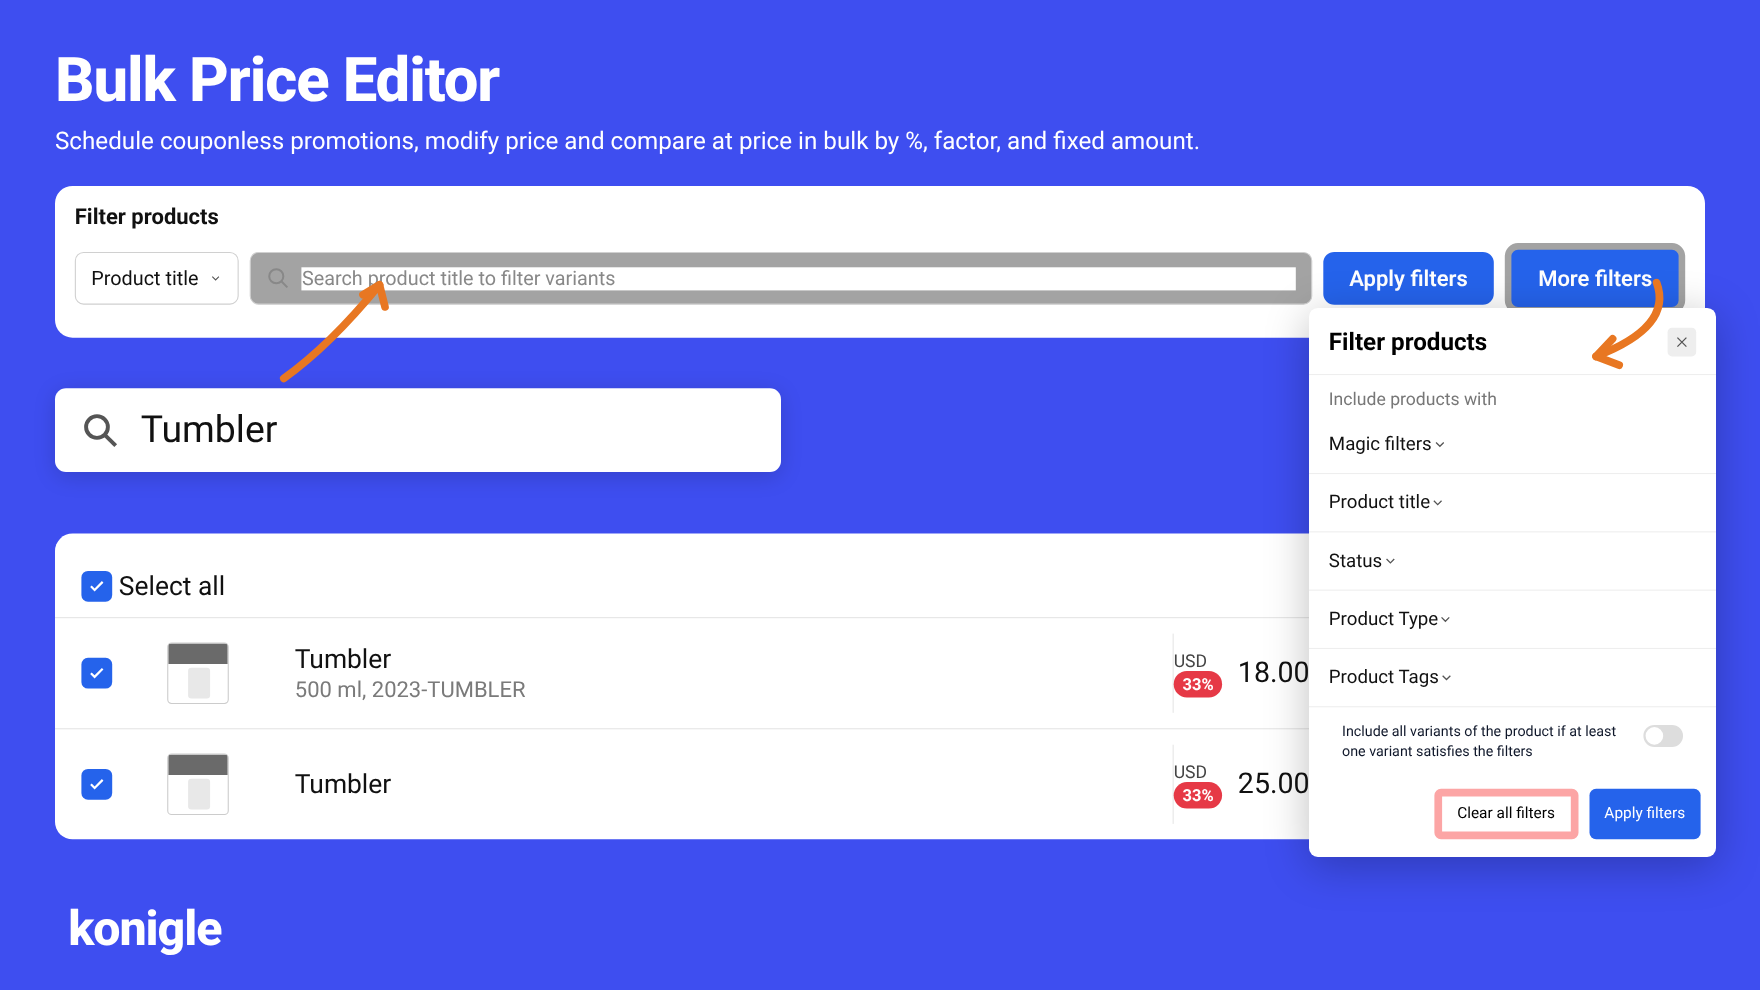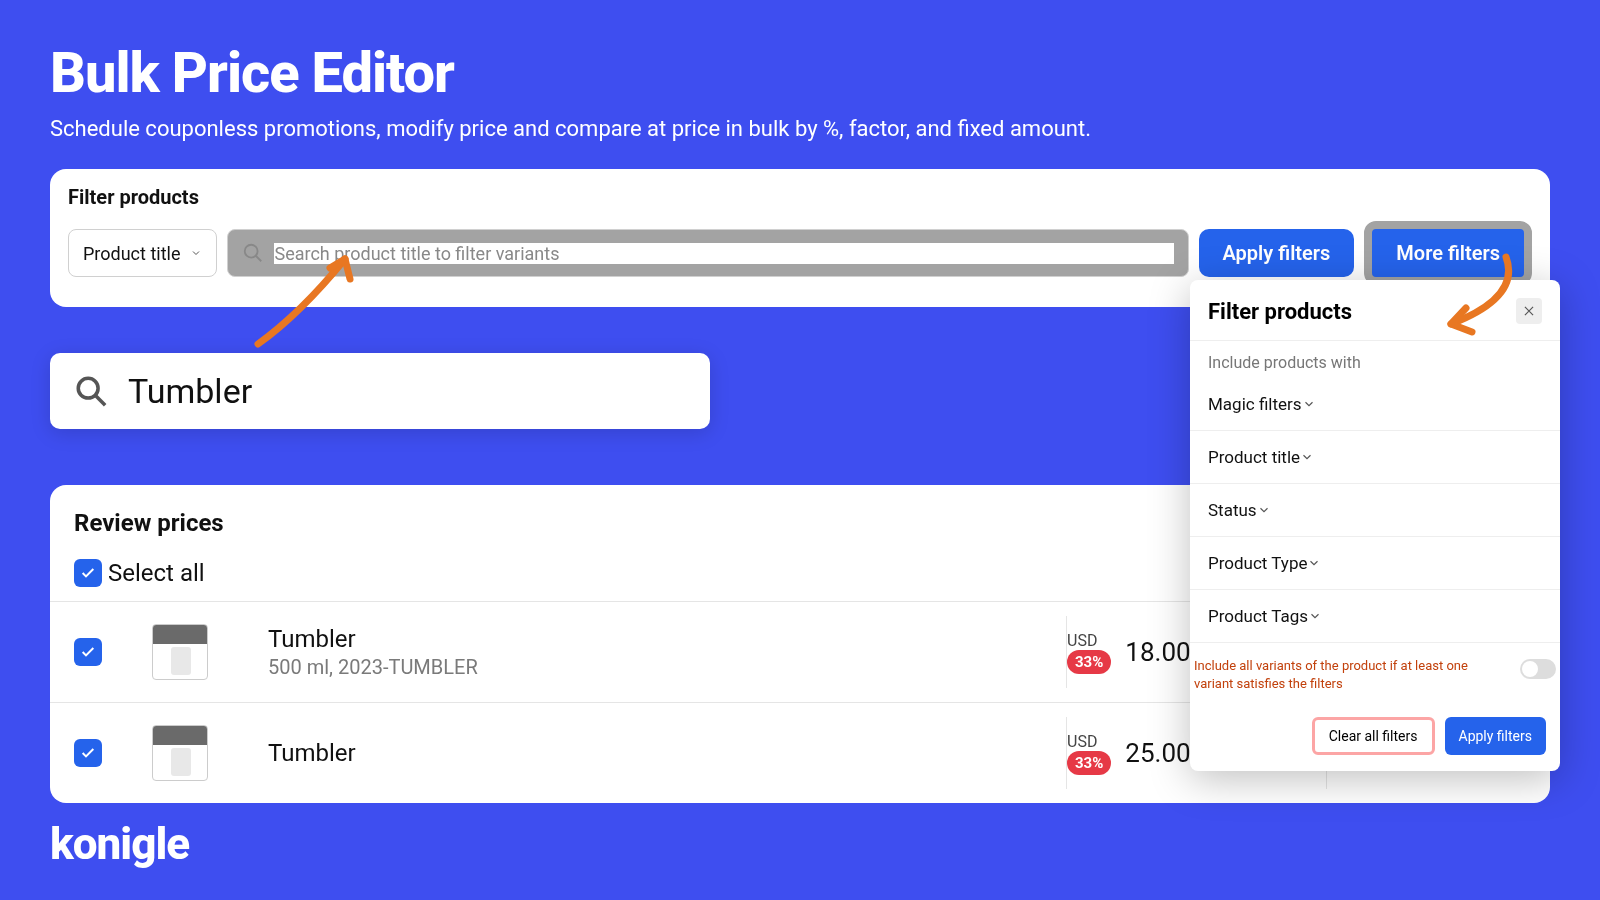--- a/index.html
+++ b/index.html
@@ -9,21 +9,21 @@
 .subtitle { color:#fff; font-size:22px; margin-top:10px; font-weight:400; }
 .card { background:#fff; border-radius:16px; padding:16px 18px 22px; margin-top:28px; }
 .card-label { font-size:20px; font-weight:700; color:#111; margin-bottom:12px; }
 .filter-row { display:flex; gap:10px; align-items:center; }
 .select-btn { border:1px solid #d0d0d0; border-radius:8px; padding:0 14px; height:48px; display:flex; align-items:center; gap:10px; font-size:18px; color:#111; background:#fff; cursor:pointer; }
 .chev { width:12px; height:12px; }
 .search-input-wrap { flex:1; border:1px solid #d0d0d0; border-radius:8px; height:48px; display:flex; align-items:center; padding:0 14px; gap:10px; background:#a3a3a3; }
 .search-input-wrap input { border:none; outline:none; font-size:18px; flex:1; color:#333; }
 .search-input-wrap input::placeholder { color:#888; }
 .btn-primary { background:#2563eb; color:#fff; border:none; border-radius:10px; height:48px; padding:0 24px; font-size:20px; font-weight:600; cursor:pointer; }
-.btn-outline-highlight { background:#2563eb; color:#fff; border:8px solid #a3a3a3; border-radius:12px; height:64px; padding:0 24px; font-size:20px; font-weight:600; cursor:pointer; }
+.btn-outline-highlight { background:#2563eb; color:#fff; border:6px solid #a3a3a3; border-radius:12px; height:64px; padding:0 24px; font-size:20px; font-weight:600; cursor:pointer; }
 .callout { background:#fff; border-radius:10px; margin-top:46px; width:660px; height:76px; display:flex; align-items:center; padding:0 24px; gap:20px; box-shadow:0 4px 20px rgba(0,0,0,.15); }
 .callout span.text { font-size:34px; color:#111; }
 .review-card { background:#fff; border-radius:16px; margin-top:56px; padding:24px 0 0; }
 .review-card .card-label { padding:0 24px; font-size:24px; }
 .review-head { display:flex; align-items:center; padding:10px 24px 14px; }
 .checkbox { width:28px; height:28px; border-radius:6px; background:#2563eb; display:flex; align-items:center; justify-content:center; flex-shrink:0; }
 .checkmark { width:16px; height:16px; stroke:#fff; stroke-width:3; fill:none; }
 .sel-all { font-size:24px; color:#111; margin-left:6px; }
 .col-unit { margin-left:auto; width:260px; font-size:22px; color:#111; text-align:center; }
 .col-comp { width:160px; font-size:22px; color:#111; }
@@ -45,31 +45,31 @@
 .comp-cell { width:200px; border-left:1px solid #e5e5e5; height:72px; display:flex; align-items:center; gap:12px; padding-left:18px; }
 .strike { color:#e63946; font-size:24px; text-decoration:line-through; }
 .usd-g { color:#666; font-size:20px; }
 
 .panel { position:absolute; right:40px; top:280px; width:370px; background:#fff; border-radius:8px; box-shadow:0 8px 40px rgba(0,0,0,.25); padding:0; }
 .panel-head { display:flex; align-items:center; justify-content:space-between; padding:18px 18px 16px; }
 .panel-title { font-size:22px; font-weight:700; }
 .close { width:26px; height:26px; border-radius:4px; background:#eee; display:flex; align-items:center; justify-content:center; cursor:pointer; }
 .panel-sub { font-size:16px; color:#777; padding:0 18px 6px; border-top:1px solid #eee; padding-top:12px; }
 .acc { border-bottom:1px solid #eee; padding:16px 18px; display:flex; justify-content:flex-start; align-items:center; cursor:pointer; font-size:17px; color:#111; }
-.toggle-row { padding:14px 4px; display:flex; gap:12px; font-size:13px; color:#c2410c; line-height:1.4; align-items:flex-start; }
+.toggle-row { padding:14px 30px; display:flex; gap:12px; font-size:13px; color:#0f172a; line-height:1.4; align-items:flex-start; }
 .toggle { width:36px; height:20px; background:#ddd; border-radius:999px; flex-shrink:0; position:relative; margin-top:2px; }
 .toggle::after{content:"";position:absolute;left:2px;top:2px;width:16px;height:16px;background:#fff;border-radius:50%;}
 .panel-foot { display:flex; justify-content:flex-end; gap:10px; padding:10px 14px 16px; }
-.btn-clear { background:#fff; border:3px solid #fca5a5; border-radius:6px; padding:8px 14px; font-size:14px; cursor:pointer; }
+.btn-clear { background:#fff; border:7px solid #fca5a5; border-radius:6px; padding:8px 14px; font-size:14px; cursor:pointer; }
 .btn-apply-sm { background:#2563eb; color:#fff; border:none; border-radius:6px; padding:8px 14px; font-size:14px; cursor:pointer; }
 
 .arrow1 { position:absolute; left:250px; top:244px; width:120px; height:110px; pointer-events:none; }
 .arrow2 { position:absolute; right:74px; top:252px; width:140px; height:90px; pointer-events:none; }
 
-.footer { position:absolute; bottom:30px; left:0; right:0; display:flex; justify-content:space-between; align-items:center; padding:0 50px; }
+.footer { position:absolute; bottom:30px; left:12px; right:0; display:flex; justify-content:space-between; align-items:center; padding:0 50px; }
 .logo { color:#fff; font-size:44px; font-weight:800; letter-spacing:-1px; }
 .url { color:#fff; font-size:22px; }
 svg.icon { width:22px; height:22px; }
 </style>
 </head>
 <body>
 
 <div class="page">
   <div class="title">Bulk Price Editor</div>
   <div class="subtitle">Schedule couponless promotions, modify price and compare at price in bulk by %, factor, and fixed amount.</div>
@@ -97,21 +97,20 @@
 
   <div class="callout">
     <svg width="34" height="34" viewBox="0 0 24 24">
         <circle cx="10" cy="10" r="7" fill="none" stroke="#555" stroke-width="2.5"></circle>
         <line x1="15" y1="15" x2="22" y2="22" stroke="#555" stroke-width="2.5"></line>
       </svg>
     <span class="text">Tumbler</span>
   </div>
 
   <div class="review-card">
-    <div class="card-label">Review prices</div>
     <div class="review-head">
       <div class="checkbox">
         <svg class="checkmark" viewBox="0 0 24 24">
             <path d="M4 12l5 5L20 6"></path>
           </svg>
       </div>
       <span class="sel-all">Select all</span>
       <div class="col-unit">Unit Price</div>
       <div class="col-comp">Comp</div>
     </div>

